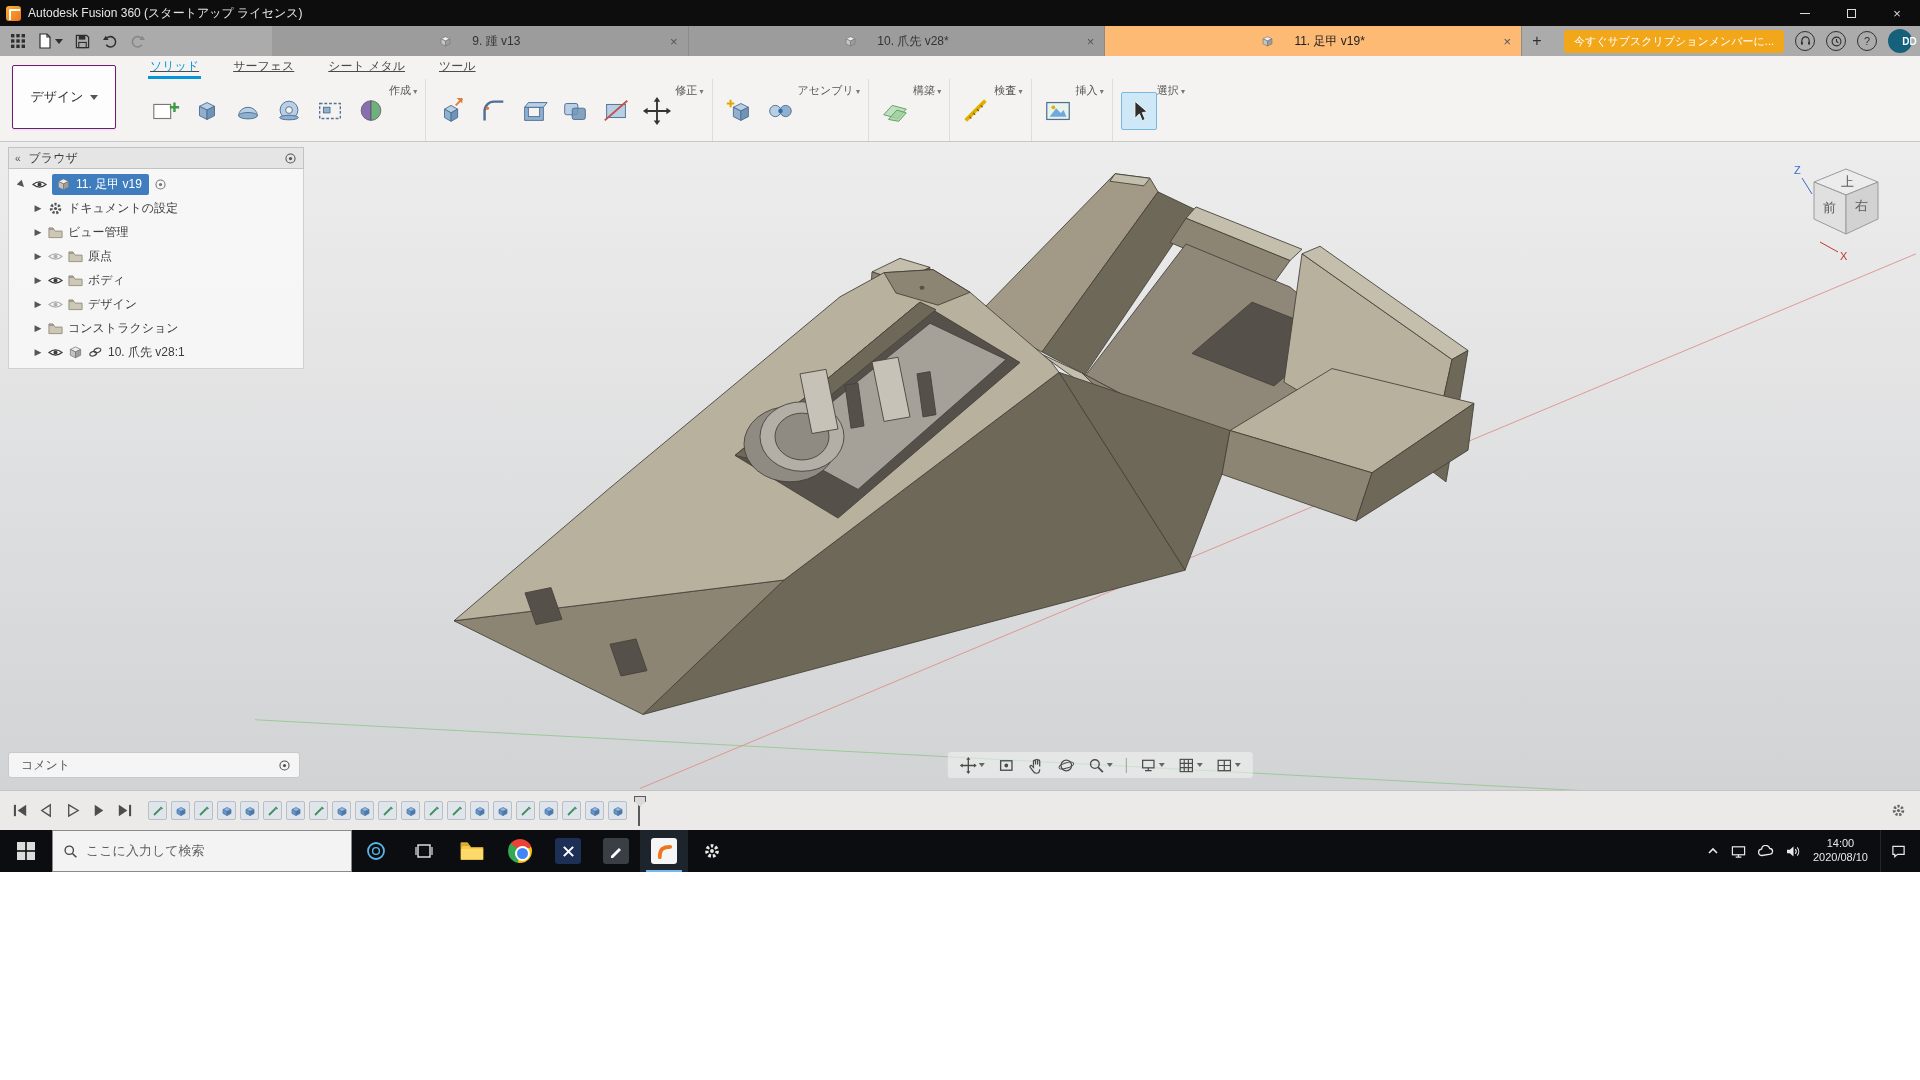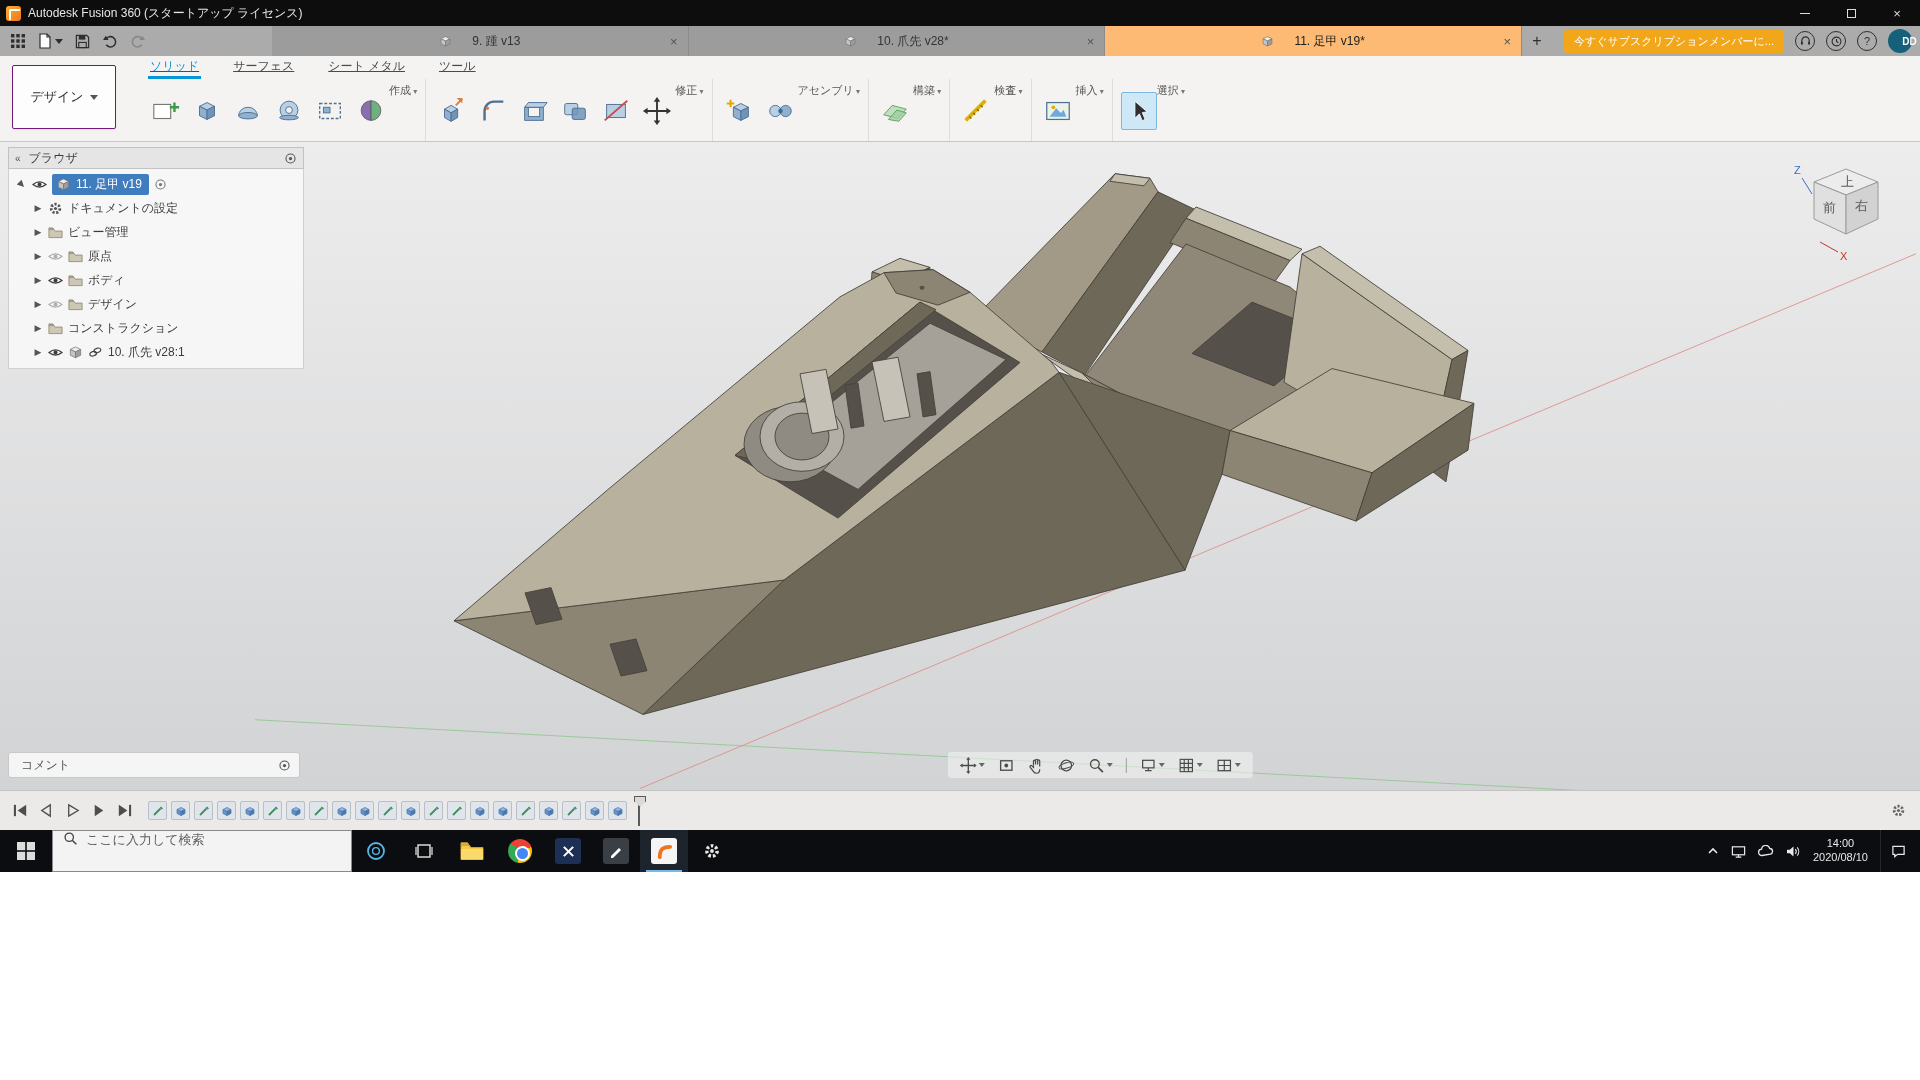--- a/index.html
+++ b/index.html
@@ -115,21 +115,21 @@
     display:flex; align-items:center; justify-content:center; }
   .tl-marker { width:12px; height:30px; margin-left:6px; position:relative; }
   .tl-marker::before { content:""; position:absolute; left:5px; top:0; bottom:0; width:2px; background:#5a5a5a; }
   .tl-marker::after { content:""; position:absolute; left:1px; top:0; width:10px; height:9px;
     background:#d9d9d9; border:1px solid #5a5a5a; clip-path:polygon(0 0,100% 0,100% 55%,50% 100%,0 55%); }
   .tl-gear { position:absolute; right:14px; color:#666; display:flex; }
 
   
   .taskbar { height:42px; background:var(--taskbar-bg,#0c0d10); display:flex; align-items:stretch; color:#e8e8e8; flex:0 0 auto; }
   .tb-btn { width:52px; display:flex; align-items:center; justify-content:center; }
-  .tb-search { width:300px; background:#f3f3f3; color:#5f5f5f; display:flex; 
+  .tb-search { width:300px; background:#f3f3f3; color:#5f5f5f; display:flex; align-items:center;
     gap:8px; padding:0 10px; font-size:13px; border:1px solid #8a8a8a; }
   .tb-app { width:48px; display:flex; align-items:center; justify-content:center; position:relative; }
   .tb-app.active { background:#1e242b; }
   .tb-app.active::after { content:""; position:absolute; bottom:0; left:6px; right:6px; height:2px; background:#76b9ed; }
   .tile { width:26px; height:26px; border-radius:3px; display:flex; align-items:center; justify-content:center; }
   .chrome-ball { width:24px; height:24px; border-radius:50%;
     background:conic-gradient(from -50deg,#ea4335 0 120deg,#fbbc05 120deg 240deg,#34a853 240deg 360deg); position:relative; }
   .chrome-ball::after { content:""; position:absolute; left:6.5px; top:6.5px; width:11px; height:11px;
     border-radius:50%; background:#4285f4; border:2px solid #fff; }
   .tray { margin-left:auto; display:flex; align-items:center; gap:12px; padding-right:4px; }

